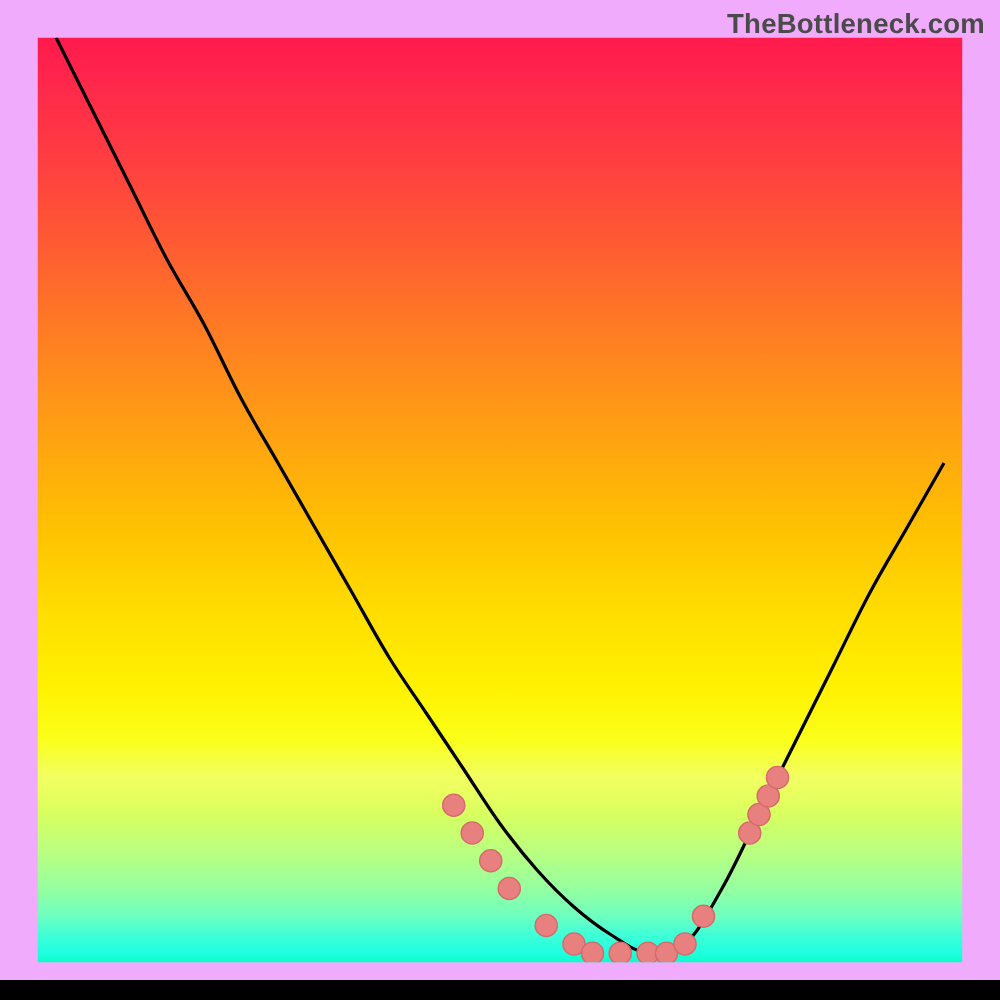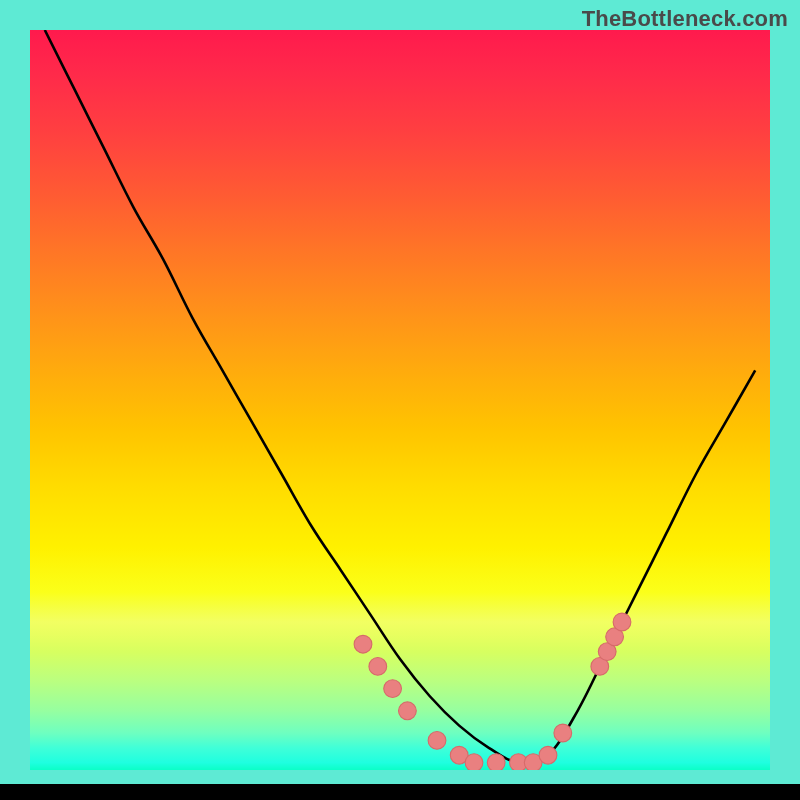--- a/index.html
+++ b/index.html
@@ -10,21 +10,21 @@
     background: #000;
     overflow: hidden;
     font-family: Arial, Helvetica, sans-serif;
   }
   .frame {
     position: absolute;
     left: 0;
     top: 0;
     width: 800px;
     height: 784px;
-    background: #5eead4;
+    background: #f0abfc;
   }
   .plot {
     position: absolute;
     left: 30px;
     top: 30px;
     width: 740px;
     height: 740px;
     overflow: hidden;
   }
   .gradient {

